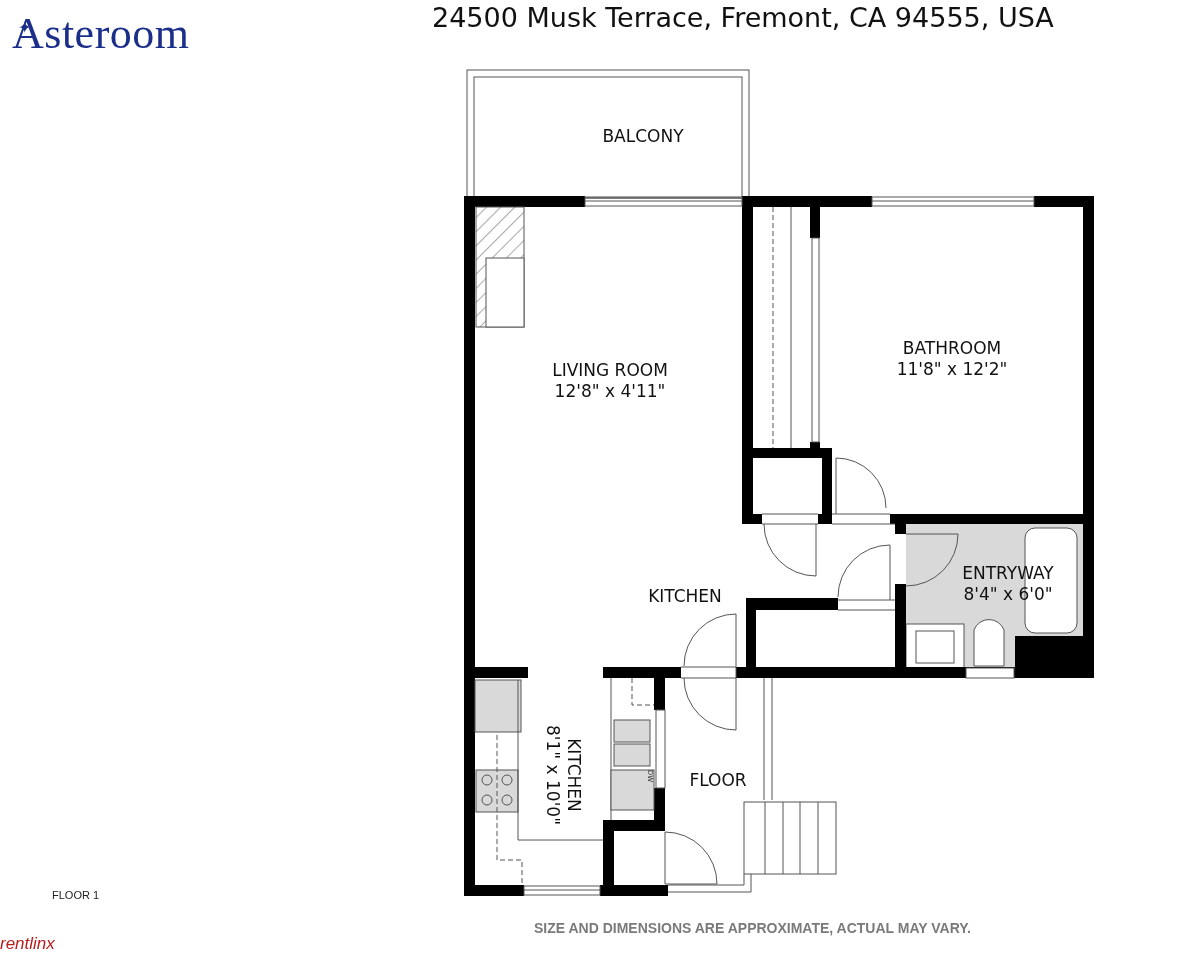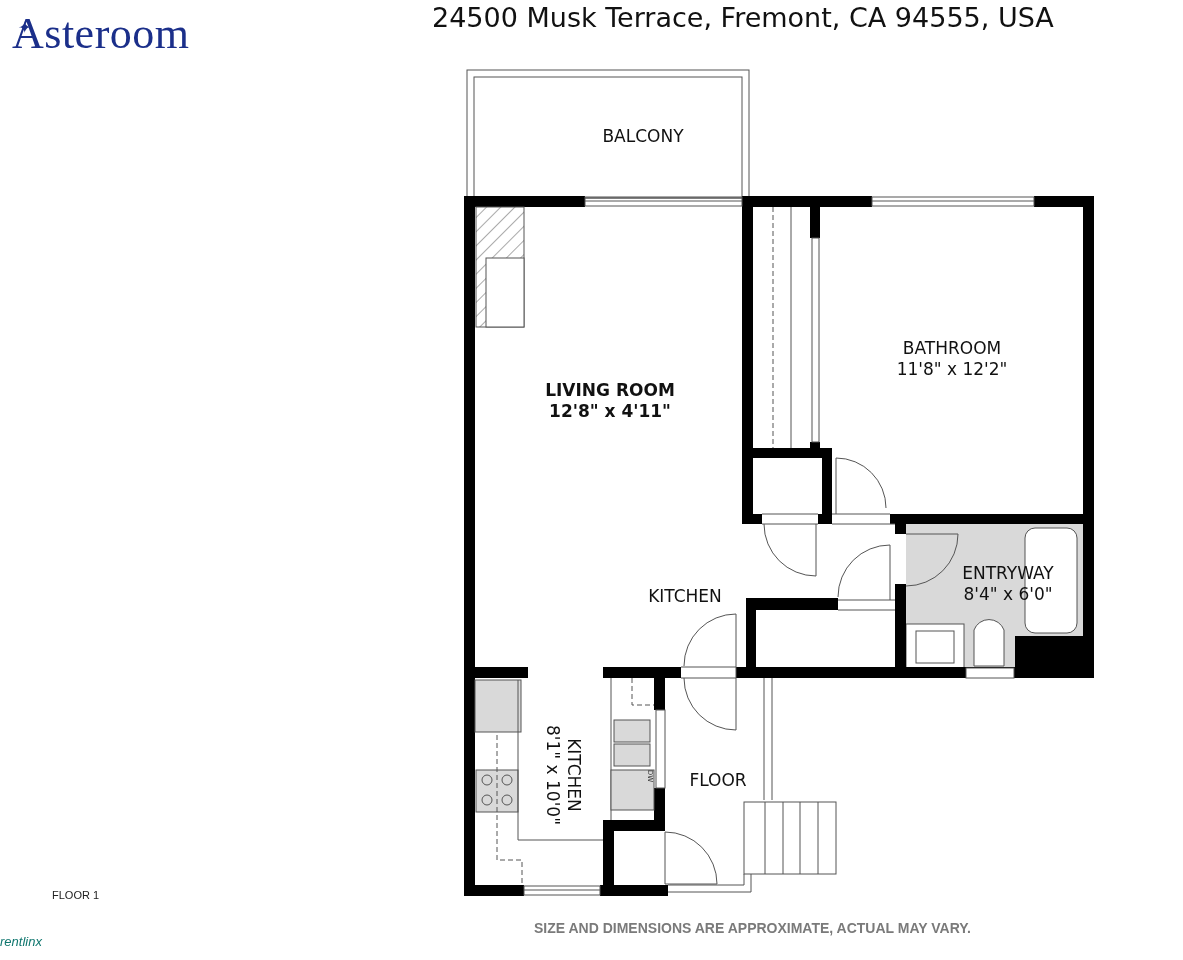--- a/index.html
+++ b/index.html
@@ -5,21 +5,21 @@
   html, body { margin:0; padding:0; background:#ffffff; }
   body { width:1183px; height:960px; position:relative; overflow:hidden; font-family:"DejaVu Sans", sans-serif; }
   .logo { position:absolute; left:12px; top:8px; font-family:Liberation Serif, serif; font-size:44px; color:#1b2f8a; letter-spacing:0.5px; }
   .logo-star { position:absolute; left:18px; top:18px; color:#1b2f8a; font-size:16px; }
   .address { position:absolute; left:432px; top:2px; font-family:"DejaVu Sans", sans-serif; font-size:27px; color:#111; white-space:nowrap; }
   .plan { position:absolute; left:0; top:0; }
   .room-label { position:absolute; font-family:"DejaVu Sans", sans-serif; font-size:17px; color:#111; text-align:center; line-height:21px; white-space:nowrap; transform:translateX(-50%); }
   .kitchen-label { position:absolute; left:563px; top:775px; font-family:"DejaVu Sans", sans-serif; font-size:17px; color:#111; text-align:center; line-height:21px; white-space:nowrap; transform:translate(-50%,-50%) rotate(90deg); }
   .floor { position:absolute; left:52px; top:889px; font-size:11px; color:#222; font-family:"Liberation Sans", sans-serif; }
   .disclaimer { position:absolute; left:534px; top:920px; font-size:14px; color:#7a7a7a; font-weight:bold; font-family:"Liberation Sans", sans-serif; white-space:nowrap; }
-  .watermark { position:absolute; left:0px; top:934px; font-size:13px; color:#0f766e; font-style:italic; font-family:"Liberation Sans", sans-serif; }
+  .watermark { position:absolute; left:0px; top:934px; font-size:17px; color:#b91c1c; font-style:italic; font-family:"Liberation Sans", sans-serif; }
 </style>
 </head>
 <body>
 
 <div class="logo-star">✦</div>
 <div class="logo">Asteroom</div>
 <div class="address">24500 Musk Terrace, Fremont, CA 94555, USA</div>
 
 <svg class="plan" width="1183" height="960" viewBox="0 0 1183 960" xmlns="http://www.w3.org/2000/svg">
   <defs>
@@ -158,21 +158,21 @@
     <rect x="1025" y="528" width="52" height="105" rx="10"></rect>
     <rect x="916" y="631" width="38" height="32"></rect>
     <path d="M 974 666 L 974 630 A 16 16 0 0 1 1004 630 L 1004 666 Z"></path>
     <rect x="966" y="668" width="48" height="10"></rect>
   </g>
 </svg>
 
 <div class="room-label" style="left:610px; top:126px;margin-left:33px;">
   <span>BALCONY</span>
 </div>
-<div class="room-label" style="left:610px; top:380px;font-weight:bold;">
+<div class="room-label" style="left:610px; top:360px;">
   <div>LIVING ROOM</div>
   <div>12'8" x 4'11"</div>
 </div>
 <div class="room-label" style="left:952px; top:338px;">
   <div>BATHROOM</div>
   <div>11'8" x 12'2"</div>
 </div>
 <div class="room-label" style="left:1008px; top:563px;">
   <div>ENTRYWAY</div>
   <div>8'4" x 6'0"</div>

